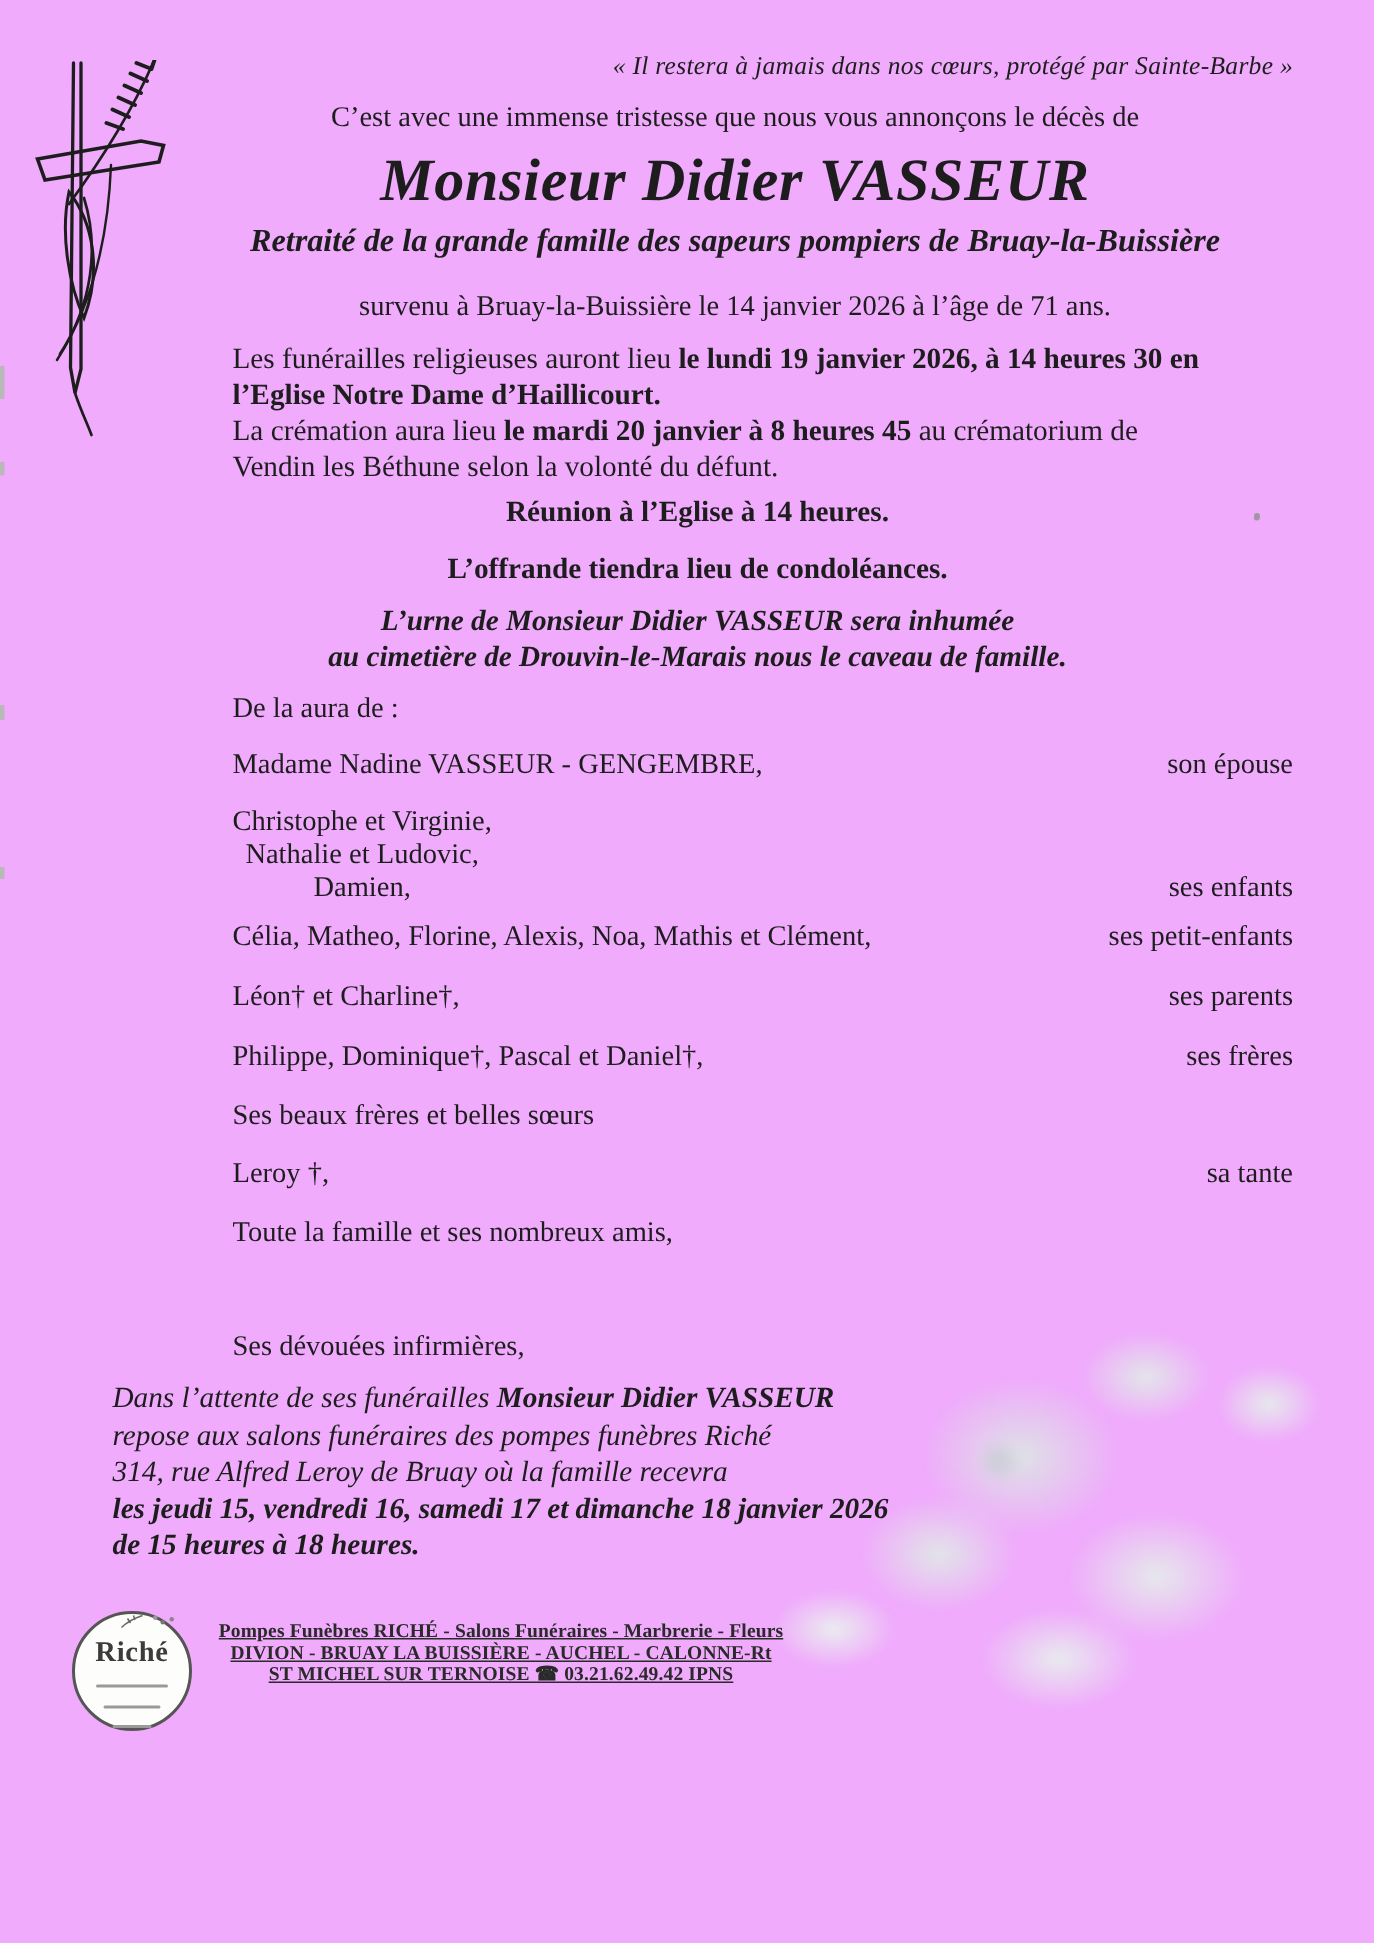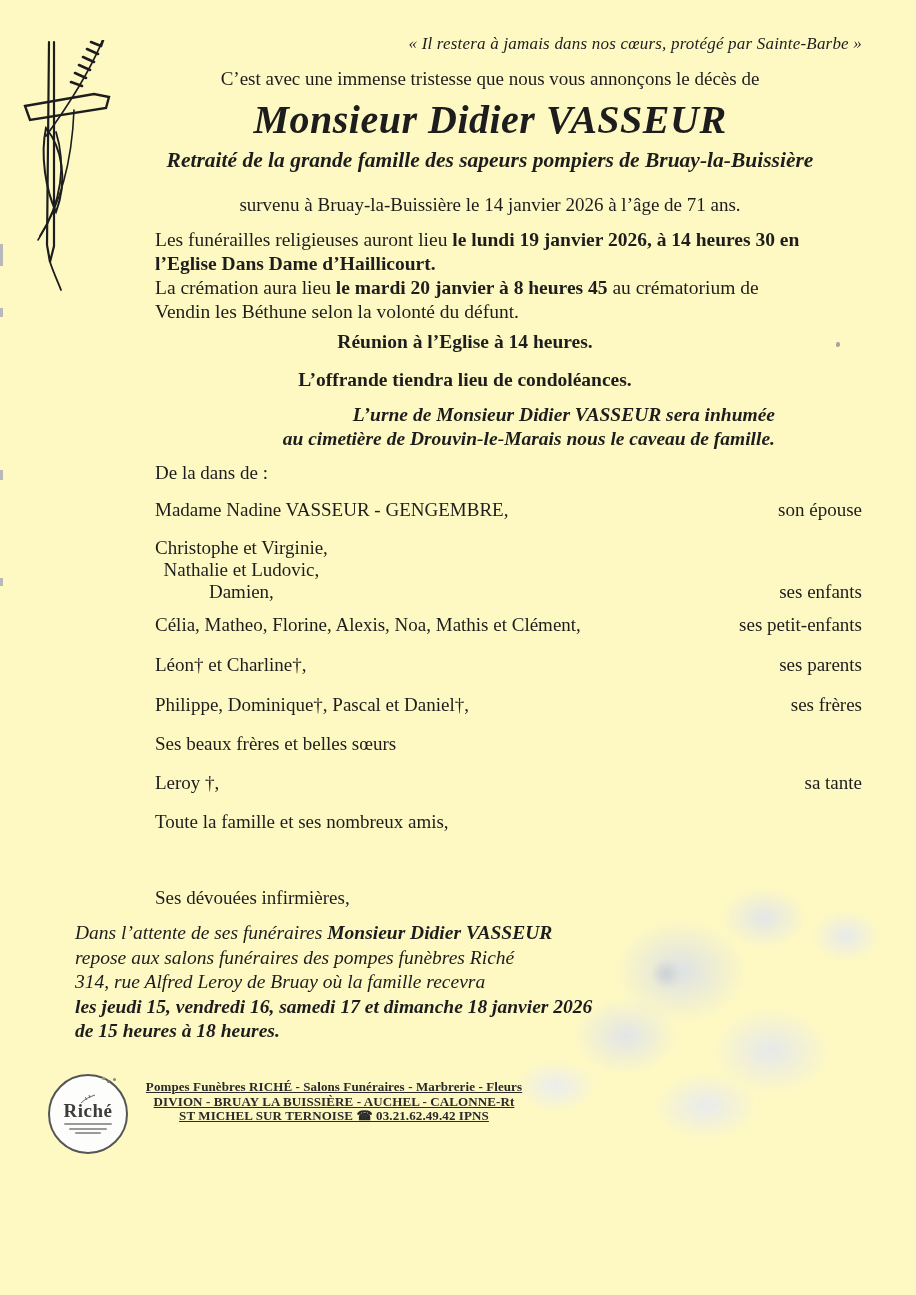--- a/index.html
+++ b/index.html
@@ -1,39 +1,39 @@
 <!DOCTYPE html>
 <html lang="fr"><head>
 <meta charset="utf-8">
 <title>Avis de décès</title>
 <style>
   html,body{margin:0;padding:0;background:#9b9b9b;}
   .page{
     position:relative;
     width:916px;height:1295px;
     margin:0 auto;
-    background:#fef9c3;
+    background:#f0abfc;
     font-family:"Liberation Serif","DejaVu Serif",serif;
     color:#1d1d1d;
     overflow:hidden;
   }
   .abs{position:absolute;}
   .b{font-weight:bold;}
   .ctr{text-align:center;}
 
   .quote{top:34px;right:54px;font-style:italic;font-size:17px;letter-spacing:.2px;}
   .intro{top:68px;left:64px;width:852px;font-size:19px;}
   .title{top:96px;left:64px;width:852px;font-size:40px;font-weight:bold;font-style:italic;letter-spacing:.5px;}
   .subtitle{top:148px;left:64px;width:852px;font-size:21.5px;font-weight:bold;font-style:italic;}
   .death-line{top:194px;left:64px;width:852px;font-size:19px;}
 
   .para{left:155px;top:228px;width:700px;font-size:19.5px;line-height:24px;}
   .meeting{top:331px;left:155px;width:620px;font-size:19.5px;font-weight:bold;}
   .offering{top:369px;left:155px;width:620px;font-size:19.5px;font-weight:bold;}
-  .urn{top:403px;left:155px;width:620px;font-size:19.5px;font-weight:bold;font-style:italic;line-height:24px;text-align:right;}
+  .urn{top:403px;left:155px;width:620px;font-size:19.5px;font-weight:bold;font-style:italic;line-height:24px;}
 
   .family-heading{top:462px;left:155px;font-size:19px;}
   .row{left:155px;width:707px;display:flex;justify-content:space-between;align-items:flex-end;font-size:19px;line-height:22px;text-align:center;}
   .row .rel{white-space:nowrap;padding-left:20px;}
 
   .repose{left:75px;top:921px;width:640px;font-size:19.5px;line-height:24.5px;font-style:italic;z-index:2;}
   .condolences{left:75px;top:1040px;font-size:19.5px;font-weight:bold;font-style:italic;z-index:2;}
 
   .rose{
     top:866px;right:0;width:400px;height:280px;z-index:1;pointer-events:none;
@@ -45,21 +45,21 @@
       radial-gradient(ellipse 75px 55px at 110px 170px, #e1e4e8 0%, rgba(255,255,255,0) 70%),
       radial-gradient(ellipse 85px 62px at 255px 185px, #e5e8eb 0%, rgba(255,255,255,0) 70%),
       radial-gradient(ellipse 70px 45px at 190px 240px, #e8eaee 0%, rgba(255,255,255,0) 75%),
       radial-gradient(ellipse 55px 35px at 40px 220px,  #eaecef 0%, rgba(255,255,255,0) 75%);
     filter:blur(2.5px);
   }
 
   .logo{
     left:48px;top:1074px;width:80px;height:80px;border-radius:50%;
     border:2px solid #555;box-sizing:border-box;z-index:2;
-    display:flex;flex-direction:column;align-items:center;justify-content:center;
+    display:flex;flex-direction:column;align-items:center;justify-content:space-between;
     background:#fdfdfc;
   }
   .logo-sprig{margin-bottom:-2px;}
   .logo-dots{position:absolute;top:4px;right:16px;width:3px;height:3px;border-radius:50%;background:#777;
     box-shadow:6px -2px 0 #888, -5px -3px 0 #999;}
   .logo-name{font-size:19px;font-weight:bold;color:#3c3c3c;letter-spacing:.5px;line-height:18px;}
   .logo-bar{background:#9a9a9a;height:2.5px;margin-top:2.5px;border-radius:1px;}
   .lb1{width:48px;} .lb2{width:38px;height:2px;} .lb3{width:26px;height:2px;}
 
   .footer-block{left:128px;top:1080px;width:412px;text-align:center;
@@ -98,33 +98,33 @@
   <div class="abs dot-artifact" style="left:836px;top:342px;"></div>
 
   <div class="abs quote">« Il restera à jamais dans nos cœurs, protégé par Sainte-Barbe »</div>
   <div class="abs intro ctr">C’est avec une immense tristesse que nous vous annonçons le décès de</div>
   <div class="abs title ctr">Monsieur Didier VASSEUR</div>
   <div class="abs subtitle ctr">Retraité de la grande famille des sapeurs pompiers de Bruay-la-Buissière</div>
   <div class="abs death-line ctr">survenu à Bruay-la-Buissière le 14 janvier 2026 à l’âge de 71 ans.</div>
 
   <div class="abs para">
     <div><span>Les funérailles religieuses auront lieu </span><span class="b">le lundi 19 janvier 2026, à 14 heures 30 en</span></div>
-    <div class="b">l’Eglise Dans Dame d’Haillicourt.</div>
+    <div class="b">l’Eglise Notre Dame d’Haillicourt.</div>
     <div><span>La crémation aura lieu </span><span class="b">le mardi 20 janvier à 8 heures 45</span><span> au crématorium de</span></div>
     <div>Vendin les Béthune selon la volonté du défunt.</div>
   </div>
 
   <div class="abs meeting ctr">Réunion à l’Eglise à 14 heures.</div>
   <div class="abs offering ctr">L’offrande tiendra lieu de condoléances.</div>
   <div class="abs urn ctr">
     <div>L’urne de Monsieur Didier VASSEUR sera inhumée</div>
     <div>au cimetière de Drouvin-le-Marais nous le caveau de famille.</div>
   </div>
 
-  <div class="abs family-heading">De la dans de :</div>
+  <div class="abs family-heading">De la aura de :</div>
 
   <div class="abs row" style="top:499px">
     <div>
         <div>Madame Nadine VASSEUR - GENGEMBRE,</div>
       </div>
     <div class="rel">son épouse</div>
   </div>
 
   <div class="abs row" style="top:537px">
     <div>
@@ -181,21 +181,21 @@
   <div class="abs row" style="top:887px">
     <div>
         <div>Ses dévouées infirmières,</div>
       </div>
     <div class="rel"></div>
   </div>
 
   <div class="abs rose"></div>
 
   <div class="abs repose">
-    <div><span>Dans l’attente de ses funéraires </span><span class="b">Monsieur Didier VASSEUR</span></div>
+    <div><span>Dans l’attente de ses funérailles </span><span class="b">Monsieur Didier VASSEUR</span></div>
     <div>repose aux salons funéraires des pompes funèbres Riché</div>
     <div>314, rue Alfred Leroy de Bruay où la famille recevra</div>
     <div class="b">les jeudi 15, vendredi 16, samedi 17 et dimanche 18 janvier 2026</div>
     <div class="b">de 15 heures à 18 heures.</div>
   </div>
 
 
   <div class="abs logo">
     <span class="logo-dots"></span>
     <svg class="logo-sprig" width="18" height="10" viewBox="0 0 18 10" fill="none" stroke="#666" stroke-width="1">

